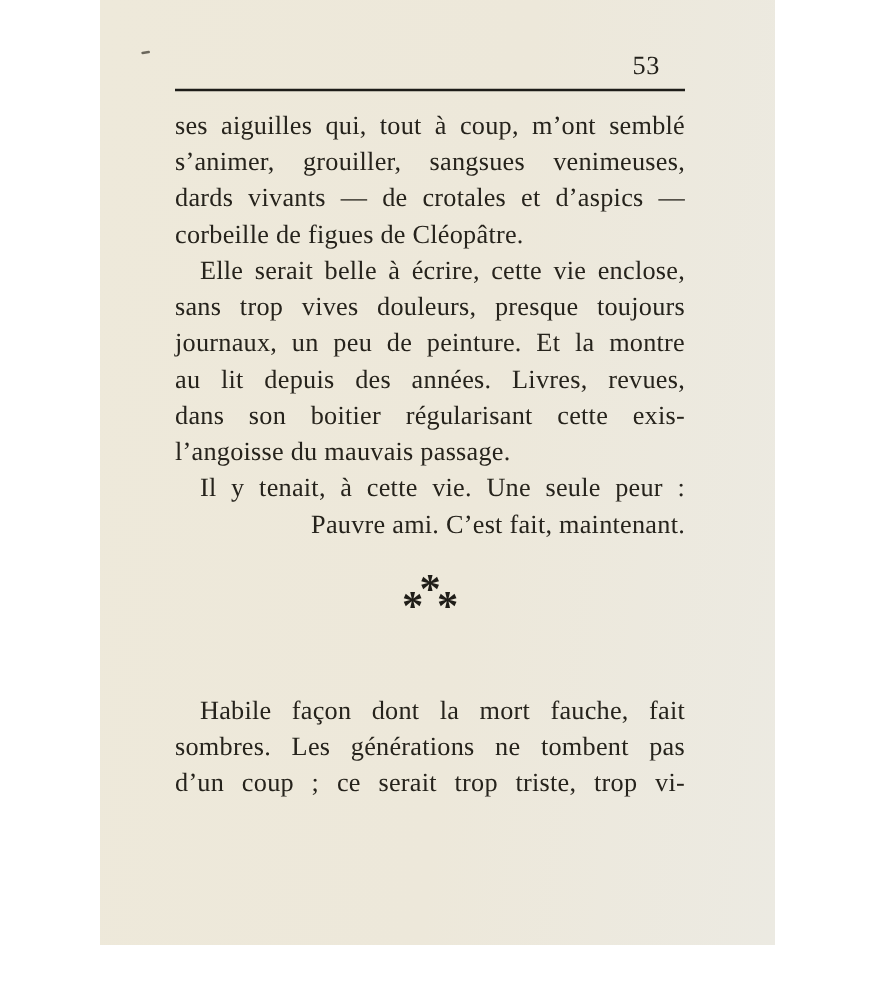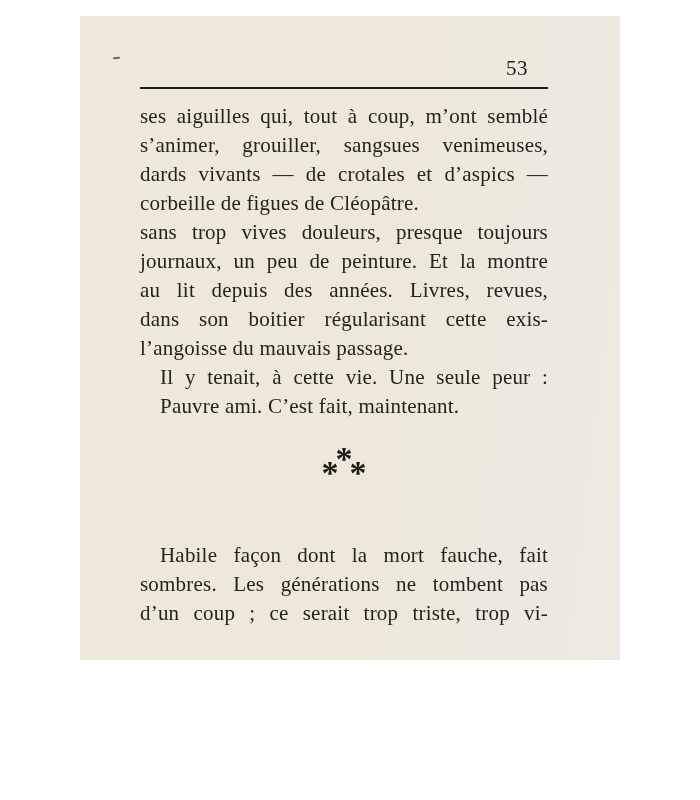--- a/index.html
+++ b/index.html
@@ -11,23 +11,23 @@
     position: relative;
     width: 700px;
     height: 800px;
     background: #ffffff;
     overflow: hidden;
     font-family: "Liberation Serif", "DejaVu Serif", serif;
   }
   .page {
     position: absolute;
     left: 80px;
-    top: 16px;
+    top: 0;
     width: 540px;
-    height: 644px;
+    height: 756px;
     background: linear-gradient(97deg, #eee9da 0%, #ede8da 55%, #eceae2 100%);
   }
   .speck {
     position: absolute;
     top: 41px;
     left: 33px;
     width: 7px;
     height: 2px;
     background: #6b675c;
     border-radius: 1px;
@@ -64,21 +64,21 @@
     height: 29px;
     font-size: 21px;
     line-height: 29px;
     letter-spacing: 0.2px;
   }
   .j {
     text-align: justify;
     text-align-last: justify;
   }
   .l { text-align: left; }
-  .ind { text-indent: 20px; }
+  .ind { text-indent: 20px; text-align: right; }
   .asterism {
     position: relative;
     height: 46px;
     margin-top: 28px;
     margin-bottom: 46px;
   }
   .ast {
     position: absolute;
     font-size: 34px;
     line-height: 20px;
@@ -103,20 +103,21 @@
     <div class="textblock">
 
       <div class="para">
         <div class="line j">ses aiguilles qui, tout à coup, m’ont semblé</div>
         <div class="line j">s’animer, grouiller, sangsues venimeuses,</div>
         <div class="line j">dards vivants — de crotales et d’aspics —</div>
         <div class="line l">corbeille de figues de Cléopâtre.</div>
       </div>
 
       <div class="para">
+        <div class="line j ind">Elle serait belle à écrire, cette vie enclose,</div>
         <div class="line j">sans trop vives douleurs, presque toujours</div>
         <div class="line j">journaux, un peu de peinture. Et la montre</div>
         <div class="line j">au lit depuis des années. Livres, revues,</div>
         <div class="line j">dans son boitier régularisant cette exis-</div>
       </div>
 
       <div class="para">
         <div class="line l">l’angoisse du mauvais passage.</div>
         <div class="line j ind">Il y tenait, à cette vie. Une seule peur :</div>
       </div>

